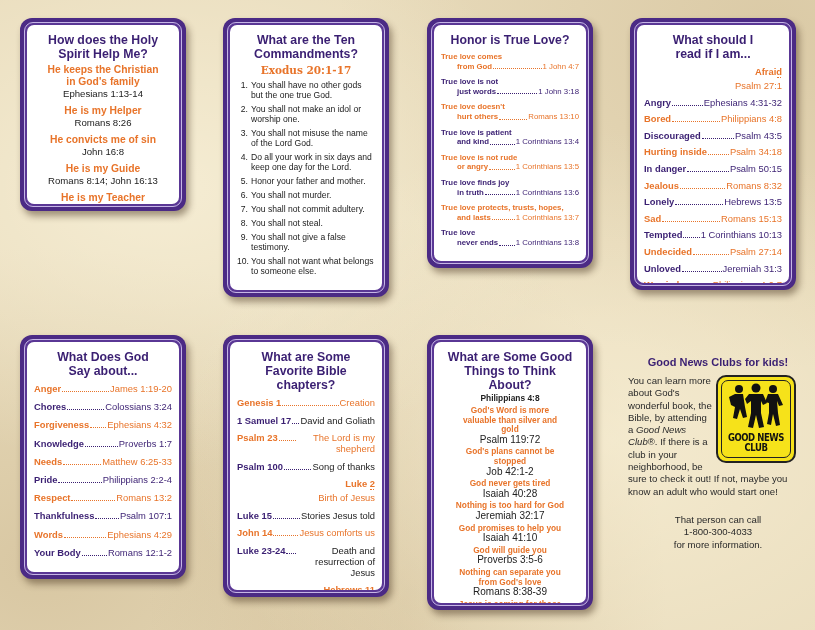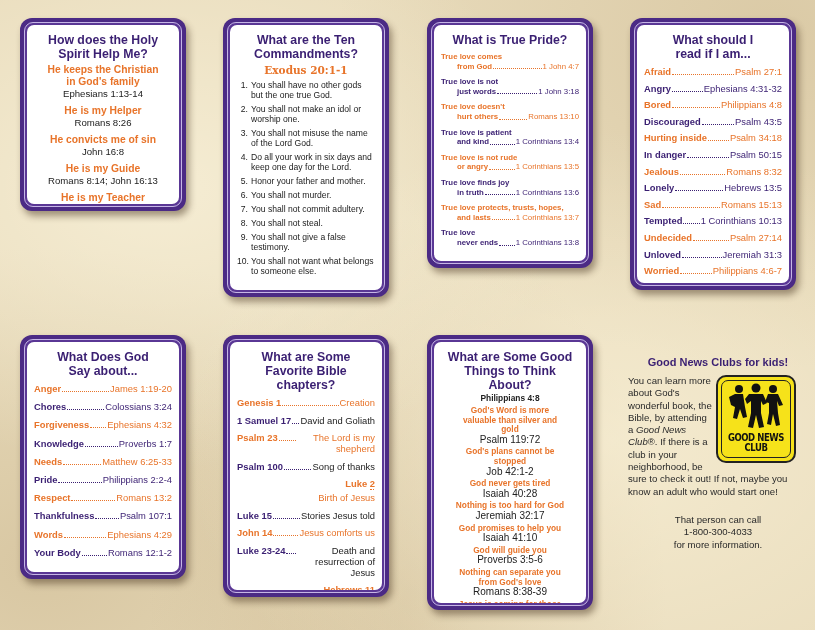--- a/index.html
+++ b/index.html
@@ -135,21 +135,21 @@
           </div>
         </div>
   </div>
     </div>
 </div>
 
 <div class="card" style="left:223px; top:18px; width:166px; height:279px;">
   <div class="card-mid">
       <div class="card-inner" style="padding-top:8px;">
     <div class="title" style="padding:0 10px;">What are the Ten Commandments?</div>
-    <div class="ref-head">Exodus 20:1-1</div>
+    <div class="ref-head">Exodus 20:1-17</div>
     <div class="cmd-list" id="cmd-list">
           <div class="cmd">
             <span class="cmd-num">1.</span>
             <span class="cmd-text">You shall have no other gods but the one true God.</span>
           </div>
           <div class="cmd">
             <span class="cmd-num">2.</span>
             <span class="cmd-text">You shall not make an idol or worship one.</span>
           </div>
           <div class="cmd">
@@ -185,21 +185,21 @@
             <span class="cmd-text">You shall not want what belongs to someone else.</span>
           </div>
         </div>
   </div>
     </div>
 </div>
 
 <div class="card" style="left:427px; top:18px; width:166px; height:250px;">
   <div class="card-mid">
       <div class="card-inner">
-    <div class="title" style="margin-bottom:5px;">What is True Pride?</div>
+    <div class="title" style="margin-bottom:5px;">Honor is True Love?</div>
     <div class="love-list" id="love-list">
           <div class="love orange">
             <div class="l1">True love comes</div>
             <div class="l2">
               <span class="k">from God</span>
               <span class="dots"></span>
               <span class="v" style="font-weight: normal;">1 John 4:7</span>
             </div>
           </div>
           <div class="love purple">
@@ -261,21 +261,21 @@
         </div>
   </div>
     </div>
 </div>
 
 <div class="card" style="left:630px; top:18px; width:166px; height:272px;">
   <div class="card-mid">
       <div class="card-inner">
     <div class="title" style="padding:0 18px; margin-bottom:5px;">What should I read if I am...</div>
     <div class="lead-list" id="read-list">
-          <div class="lead orange" style="margin-bottom: 5.6px;">
+          <div class="lead orange" style="margin-bottom: 5.6px; flex-direction: column;">
             <span class="k">Afraid</span>
             <span class="dots"></span>
             <span class="v">Psalm 27:1</span>
           </div>
           <div class="lead purple" style="margin-bottom: 5.6px;">
             <span class="k">Angry</span>
             <span class="dots"></span>
             <span class="v" style="color: rgb(58, 31, 114);">Ephesians 4:31-32</span>
           </div>
           <div class="lead orange" style="margin-bottom: 5.6px;">

